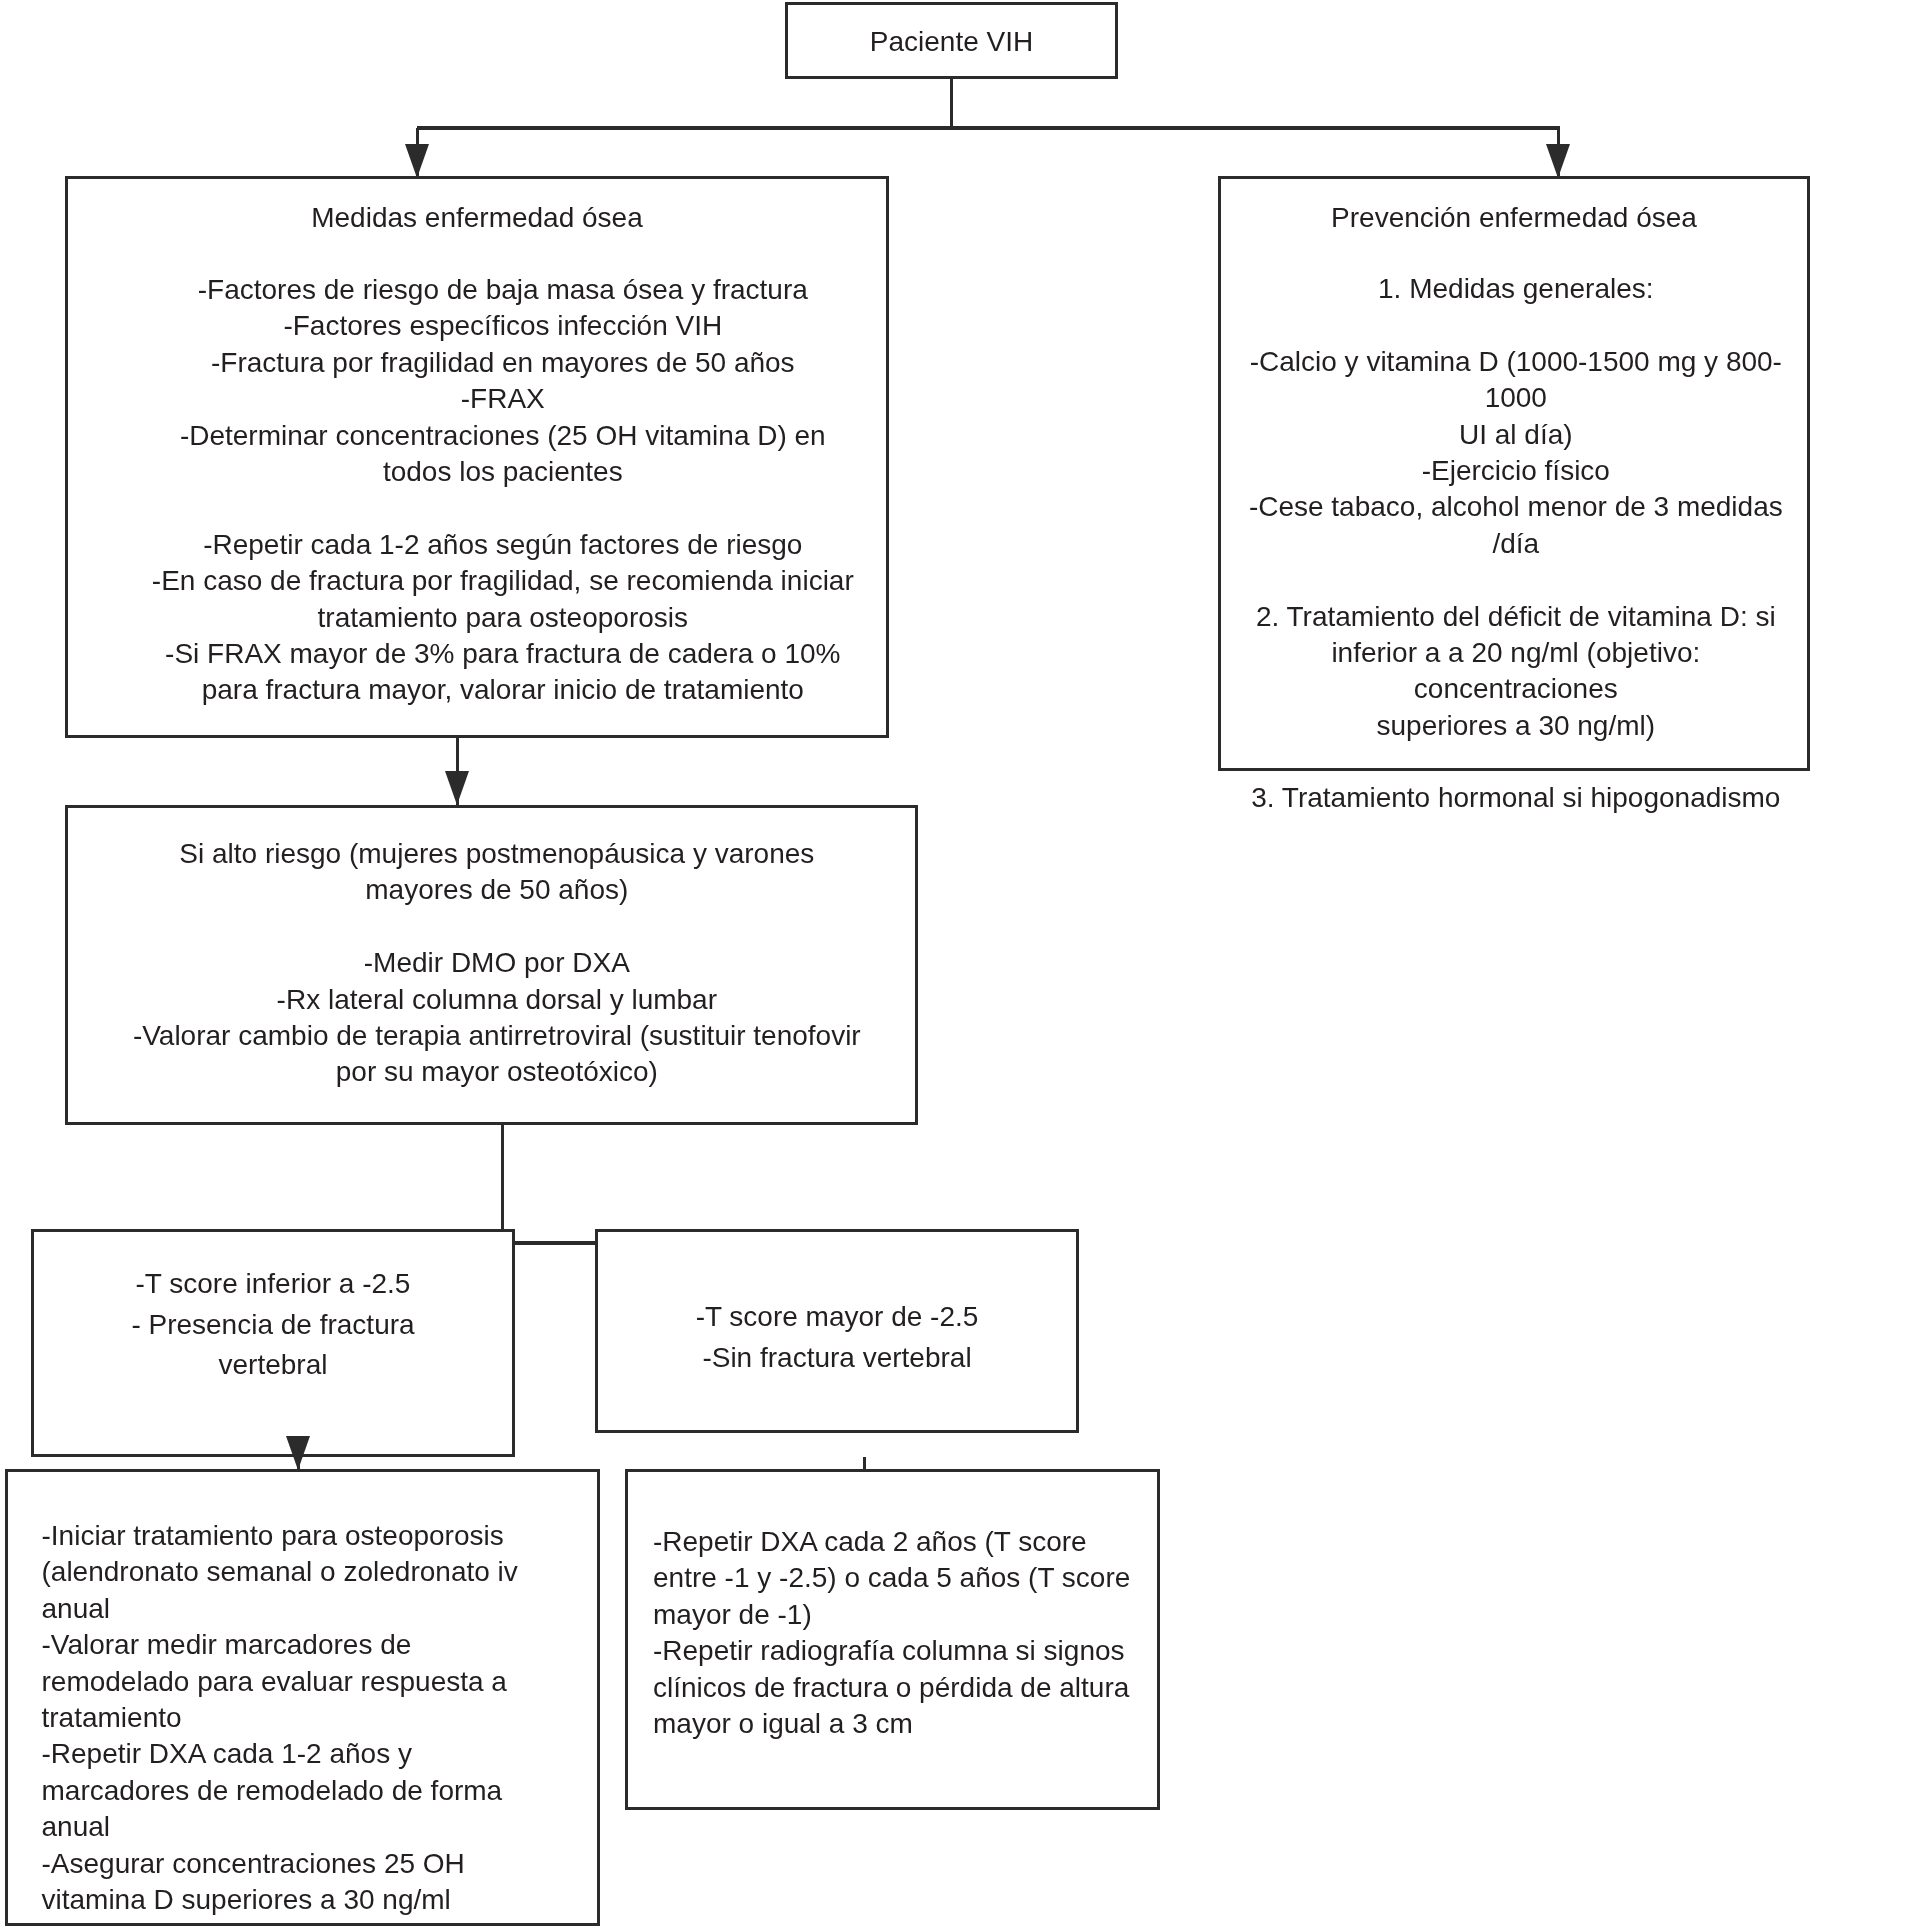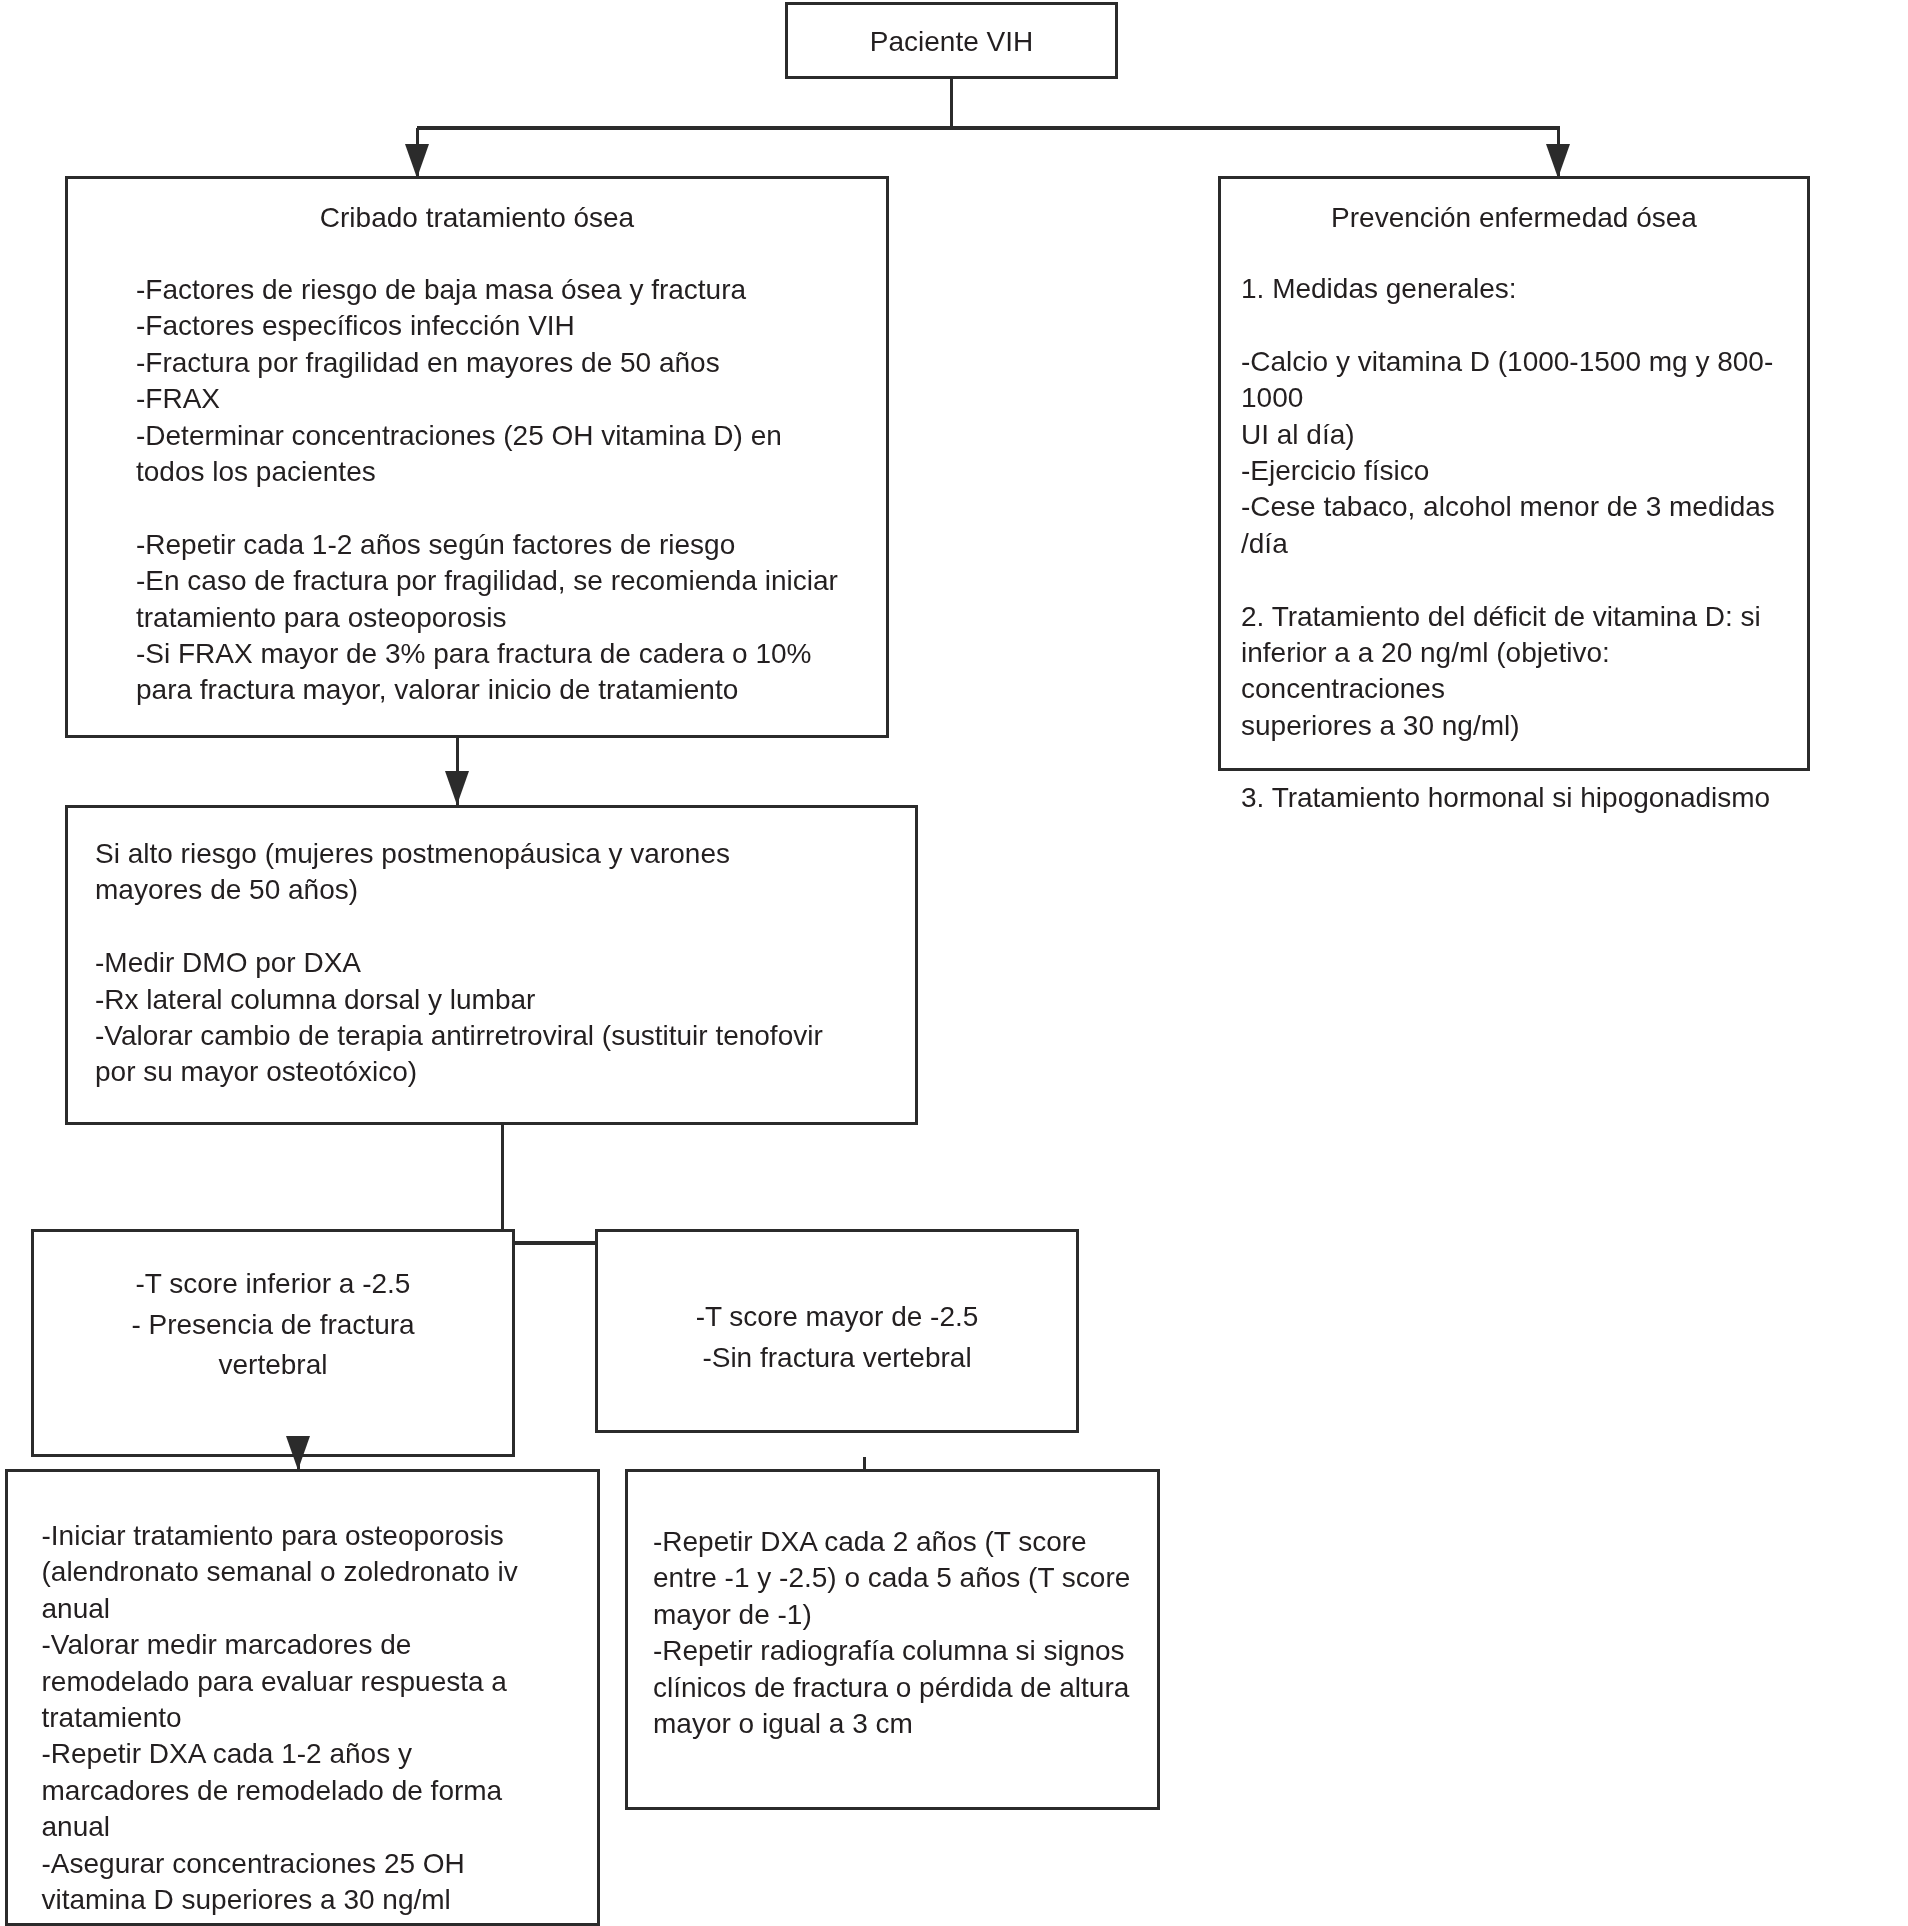--- a/index.html
+++ b/index.html
@@ -36,20 +36,21 @@
   }
   .node-center {
     text-align: center;
     font-size: 28px;
     line-height: 1.45;
     white-space: pre-wrap;
   }
   .pad-lr {
     padding-left: 25px;
     padding-right: 16.4px;
+    text-align: center;
   }
   
   .vline {
     position: absolute;
     width: 3px;
     background: #2b2b2b;
   }
   .hline {
     position: absolute;
     height: 3.7px;
@@ -74,21 +75,21 @@
   </div>
 
   <div class="vline" style="left:950px; top:79px; width:3px; height:49px;"></div>
   <div class="hline" style="left:417px; top:126px; width:1143px; height:3.7px;"></div>
   <div class="vline" style="left:416px; top:128px; width:3px; height:97px;"></div>
   <div class="arrowhead" style="left:405px; top:144px;"></div>
   <div class="vline" style="left:1557px; top:128px; width:3px; height:97px;"></div>
   <div class="arrowhead" style="left:1546px; top:144px;"></div>
 
   <div class="node" style="left:65px; top:176px; width:824px; height:562px;">
-    <div class="node-title" style="padding-top:21px;">Cribado tratamiento ósea</div>
+    <div class="node-title" style="padding-top:21px;">Medidas enfermedad ósea</div>
     <div class="node-body pad-lr" style="padding-top:37px; padding-left:68px;">-Factores de riesgo de baja masa ósea y fractura
 -Factores específicos infección VIH
 -Fractura por fragilidad en mayores de 50 años
 -FRAX
 -Determinar concentraciones (25 OH vitamina D) en
 todos los pacientes
 
 -Repetir cada 1-2 años según factores de riesgo
 -En caso de fractura por fragilidad, se recomienda iniciar
 tratamiento para osteoporosis

